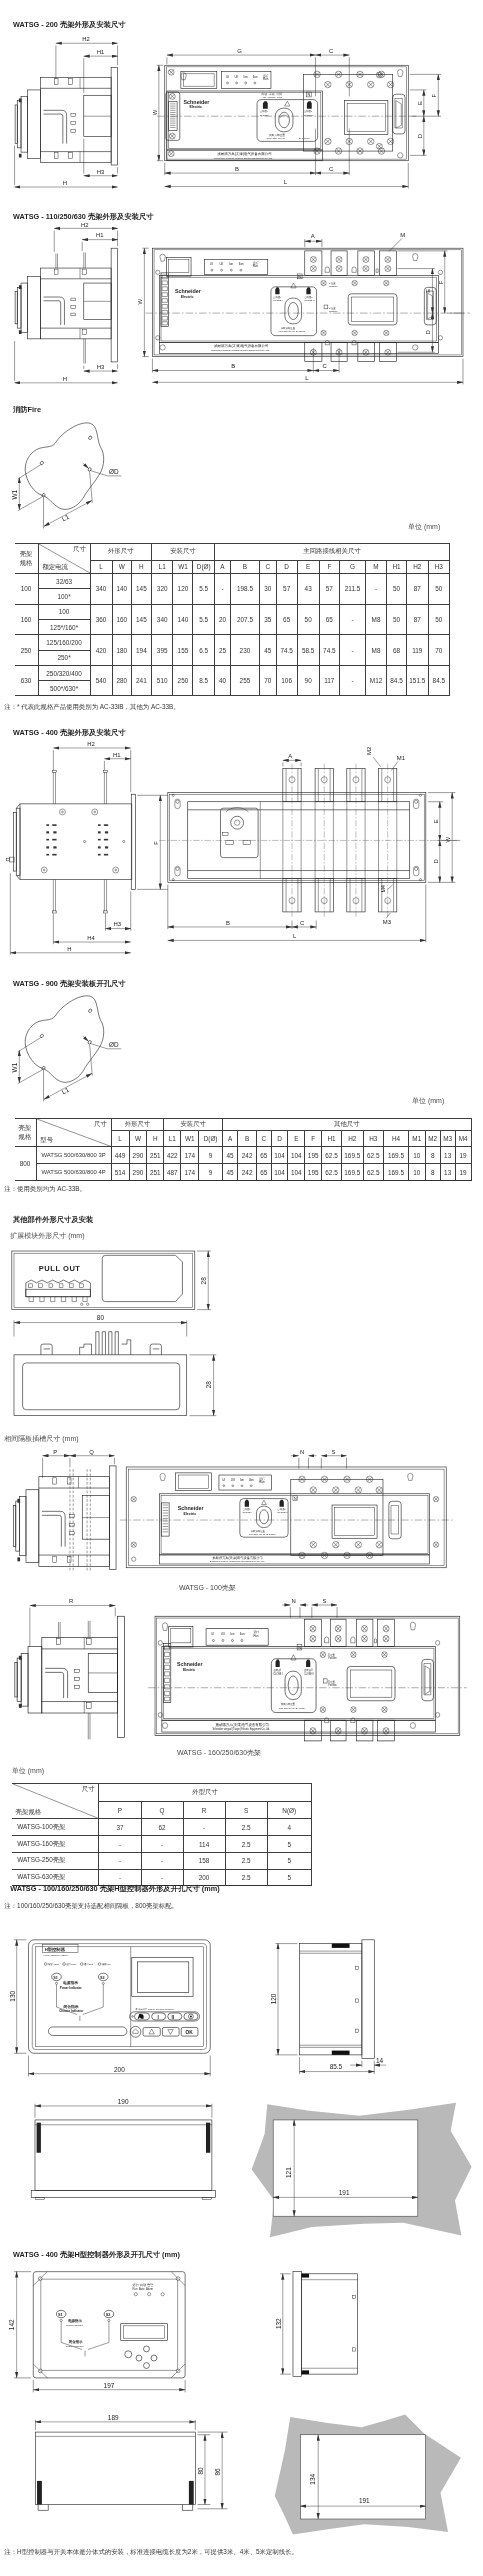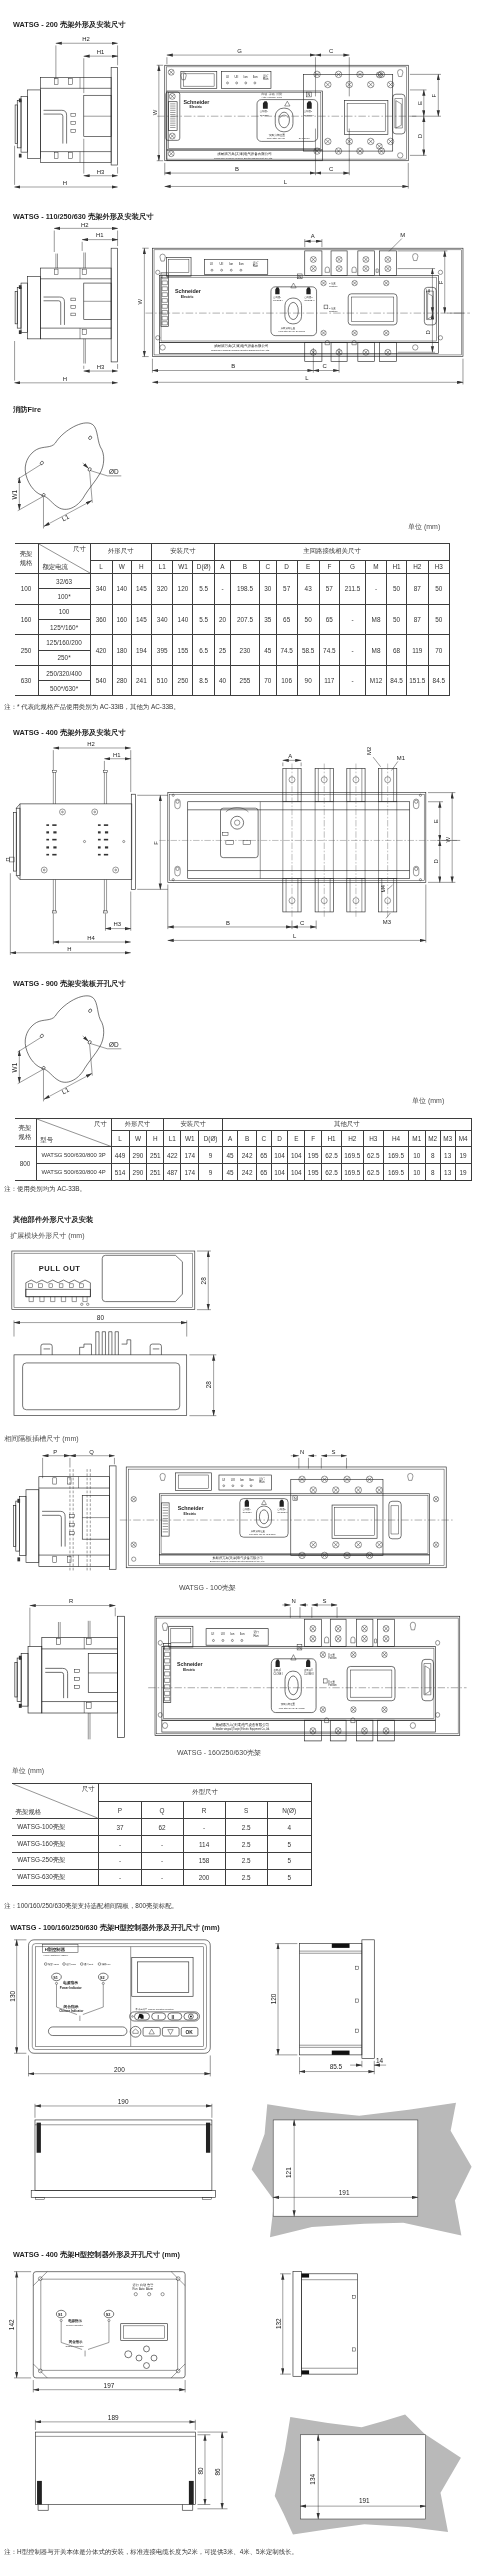--- a/index.html
+++ b/index.html
@@ -1272,21 +1272,21 @@
         <td>-</td>
         <td>200</td>
         <td>2.5</td>
         <td>5</td>
       </tr>
 </tbody>
   </table>
 
 <div class="abs note" style="left:4.3px;top:1902px">注：100/160/250/630壳架支持选配相间隔板，800壳架标配。</div>
 
-<div class="abs h1" style="left:10.2px;top:1923px">WATSG - 100/160/250/630 壳架H型控制器外形及开孔尺寸 (mm)</div>
+<div class="abs h1" style="left:10.2px;top:1884px">WATSG - 100/160/250/630 壳架H型控制器外形及开孔尺寸 (mm)</div>
 
 <svg id="svg10" style="left:0;top:1921px" width="484" height="328" viewBox="0 0 900 610">
 
 <g>
 <rect class="ln" x="53" y="35" width="338" height="211" rx="10"></rect>
 <rect class="lt" x="60" y="42" width="324" height="197" rx="6"></rect>
 <rect class="lt" x="66" y="48" width="312" height="185"></rect>
 <line class="lt" x1="243" y1="48" x2="243" y2="233"></line>
 
 <rect class="lt" x="79" y="44" width="66" height="15"></rect>

